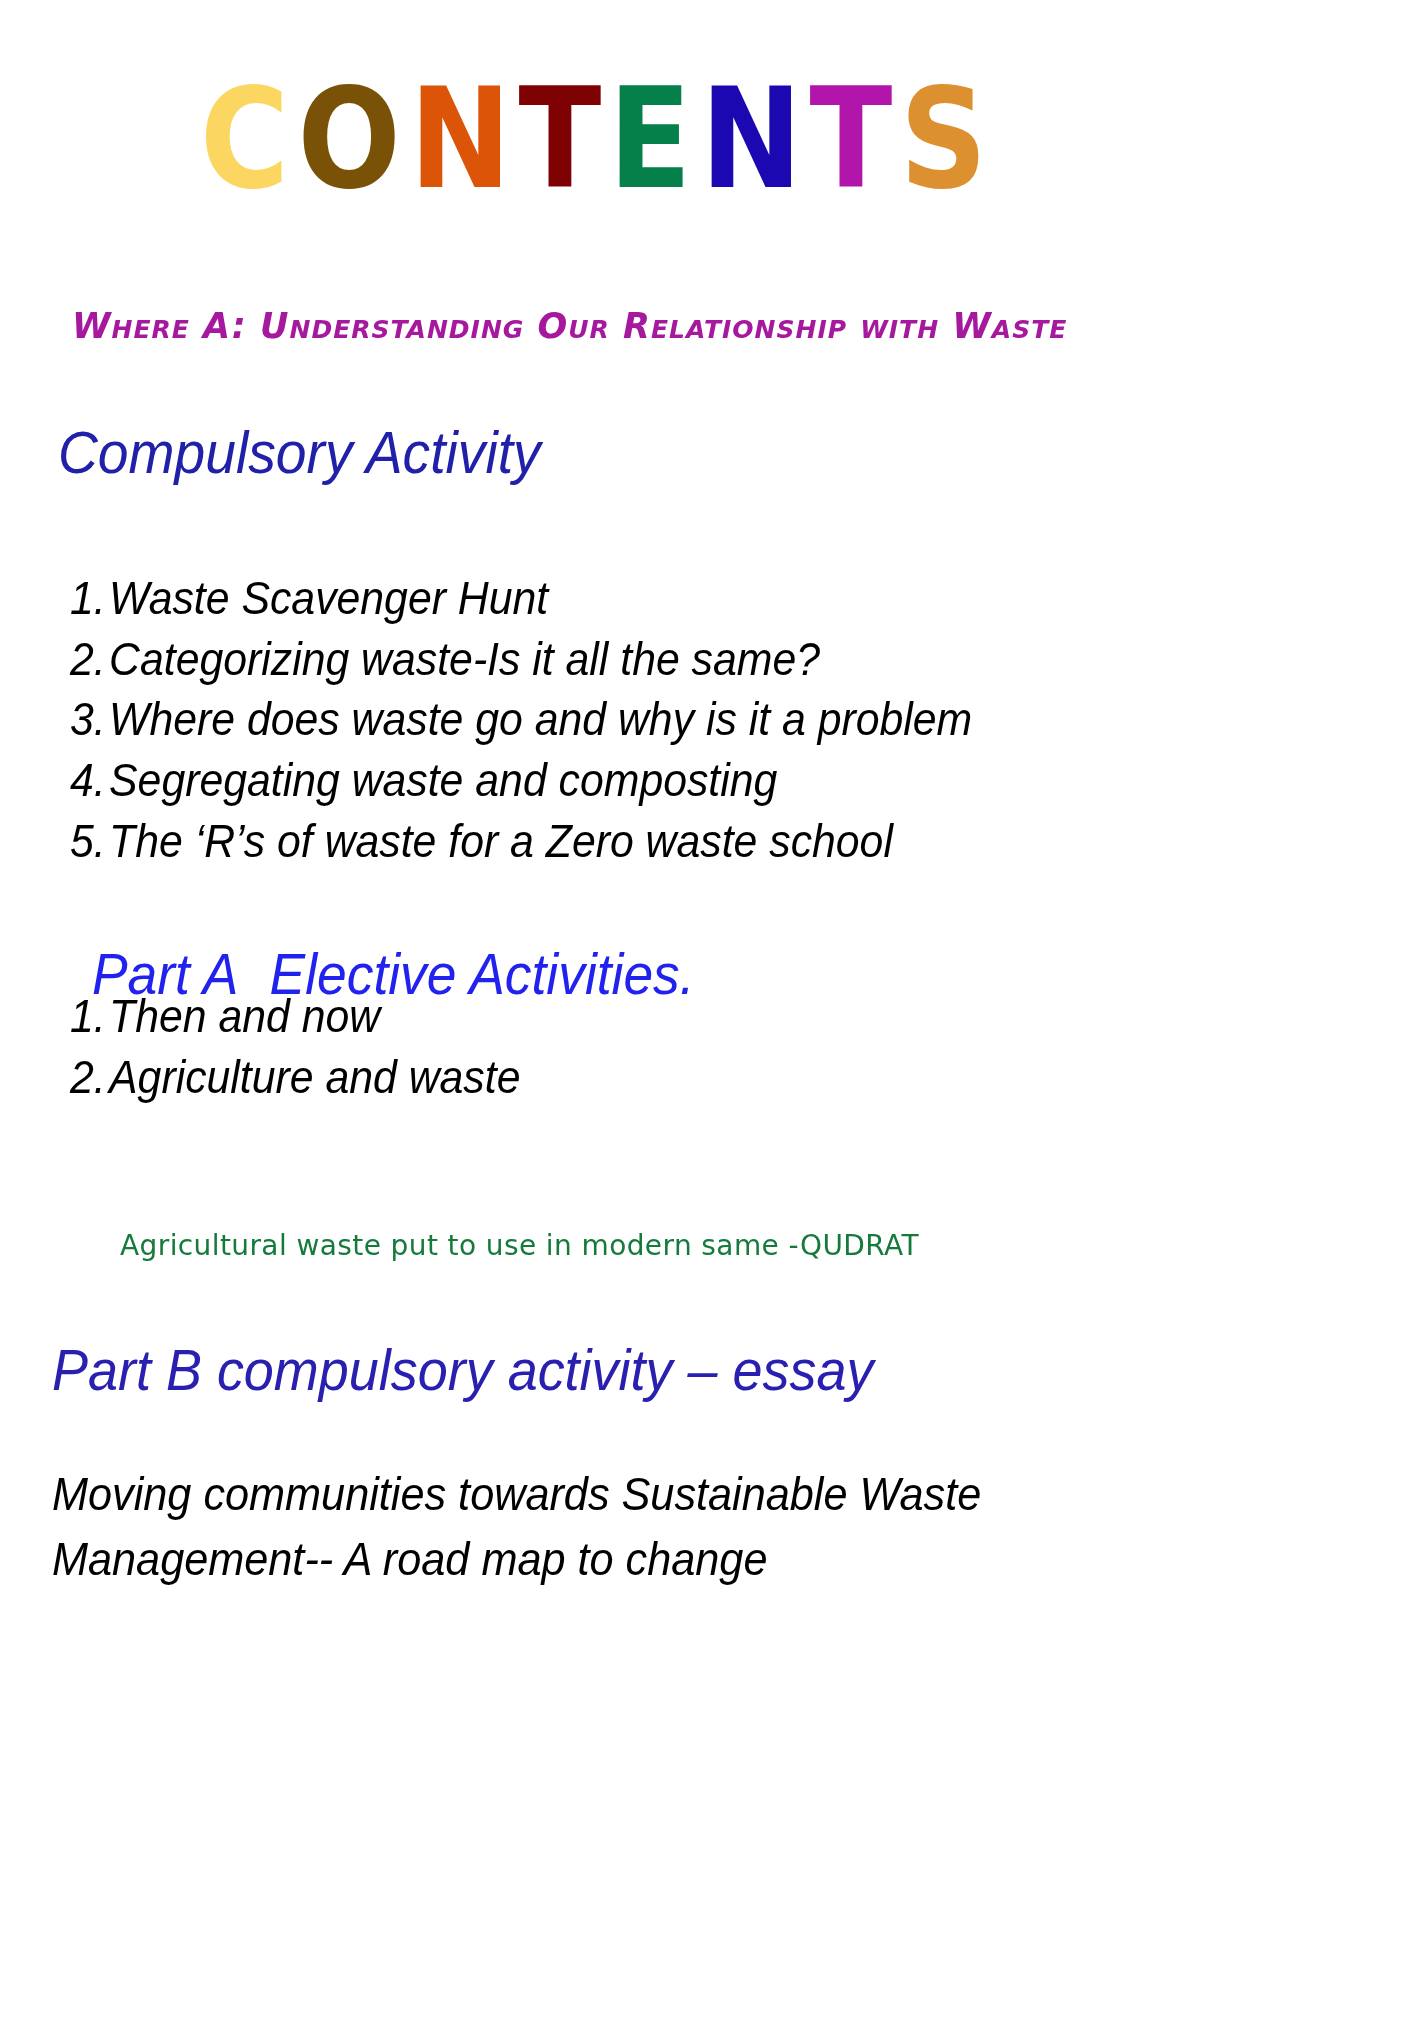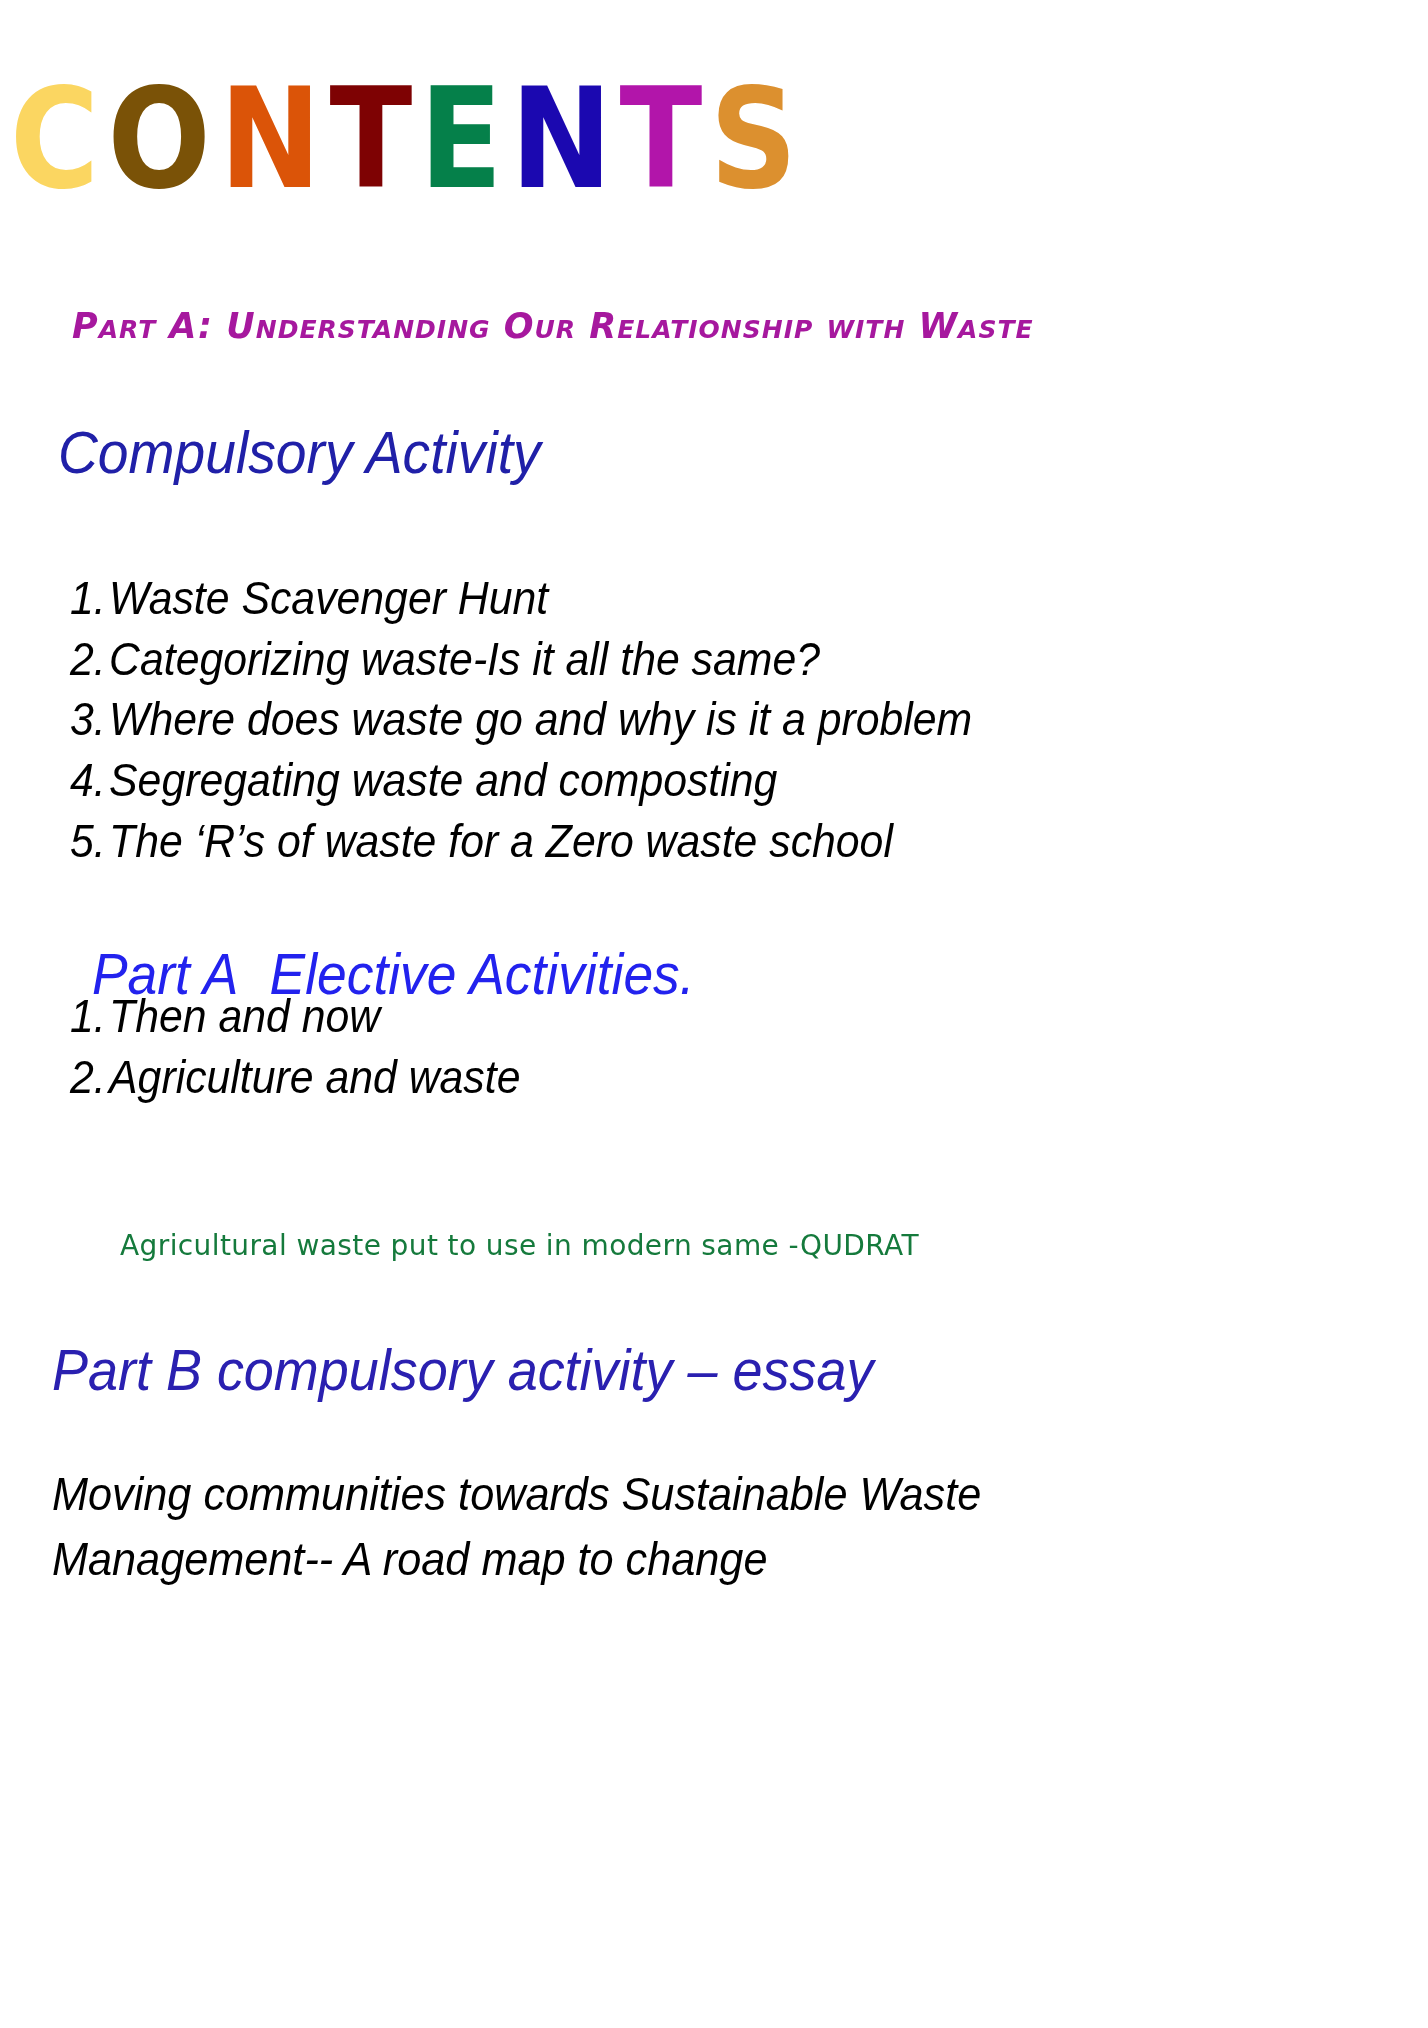--- a/index.html
+++ b/index.html
@@ -18,23 +18,23 @@
   .page {
     position: absolute;
     inset: 0;
     background: #ffffff;
   }
 
   
   .title-row {
     position: absolute;
     top: 76px;
-    left: 6px;
+    left: 12px;
     width: 1163px;
-    text-align: left;
+    text-align: center;
     white-space: nowrap;
     line-height: 1;
   }
   .title-letter {
     display: inline-block;
     font-family: "DejaVu Sans", sans-serif;
     font-weight: bold;
     font-size: 132px;
     letter-spacing: 0;
     line-height: 1;
@@ -163,21 +163,21 @@
 </style>
 </head>
 <body>
 
 <div class="page">
 
   <div class="title-row">
     <span class="title-letter" style="color: rgb(251, 214, 97);">C</span><span class="title-letter" style="color: rgb(122, 82, 7);">O</span><span class="title-letter" style="color: rgb(219, 84, 8);">N</span><span class="title-letter" style="color: rgb(126, 2, 3);">T</span><span class="title-letter" style="color: rgb(5, 128, 74);">E</span><span class="title-letter" style="color: rgb(27, 8, 176);">N</span><span class="title-letter" style="color: rgb(178, 21, 170);">T</span><span class="title-letter" style="color: rgb(220, 144, 47);">S</span>
   </div>
 
-  <div class="part-a-line">Part A: Understanding Our Relationship with Waste</div>
+  <div class="part-a-line">Where A: Understanding Our Relationship with Waste</div>
 
   <div class="heading-compulsory">Compulsory Activity</div>
 
   <ul class="list list-compulsory">
     <li>
       <span class="num">1.</span><span>Waste Scavenger Hunt</span>
     </li>
     <li>
       <span class="num">2.</span><span>Categorizing waste-Is it all the same?</span>
     </li>

